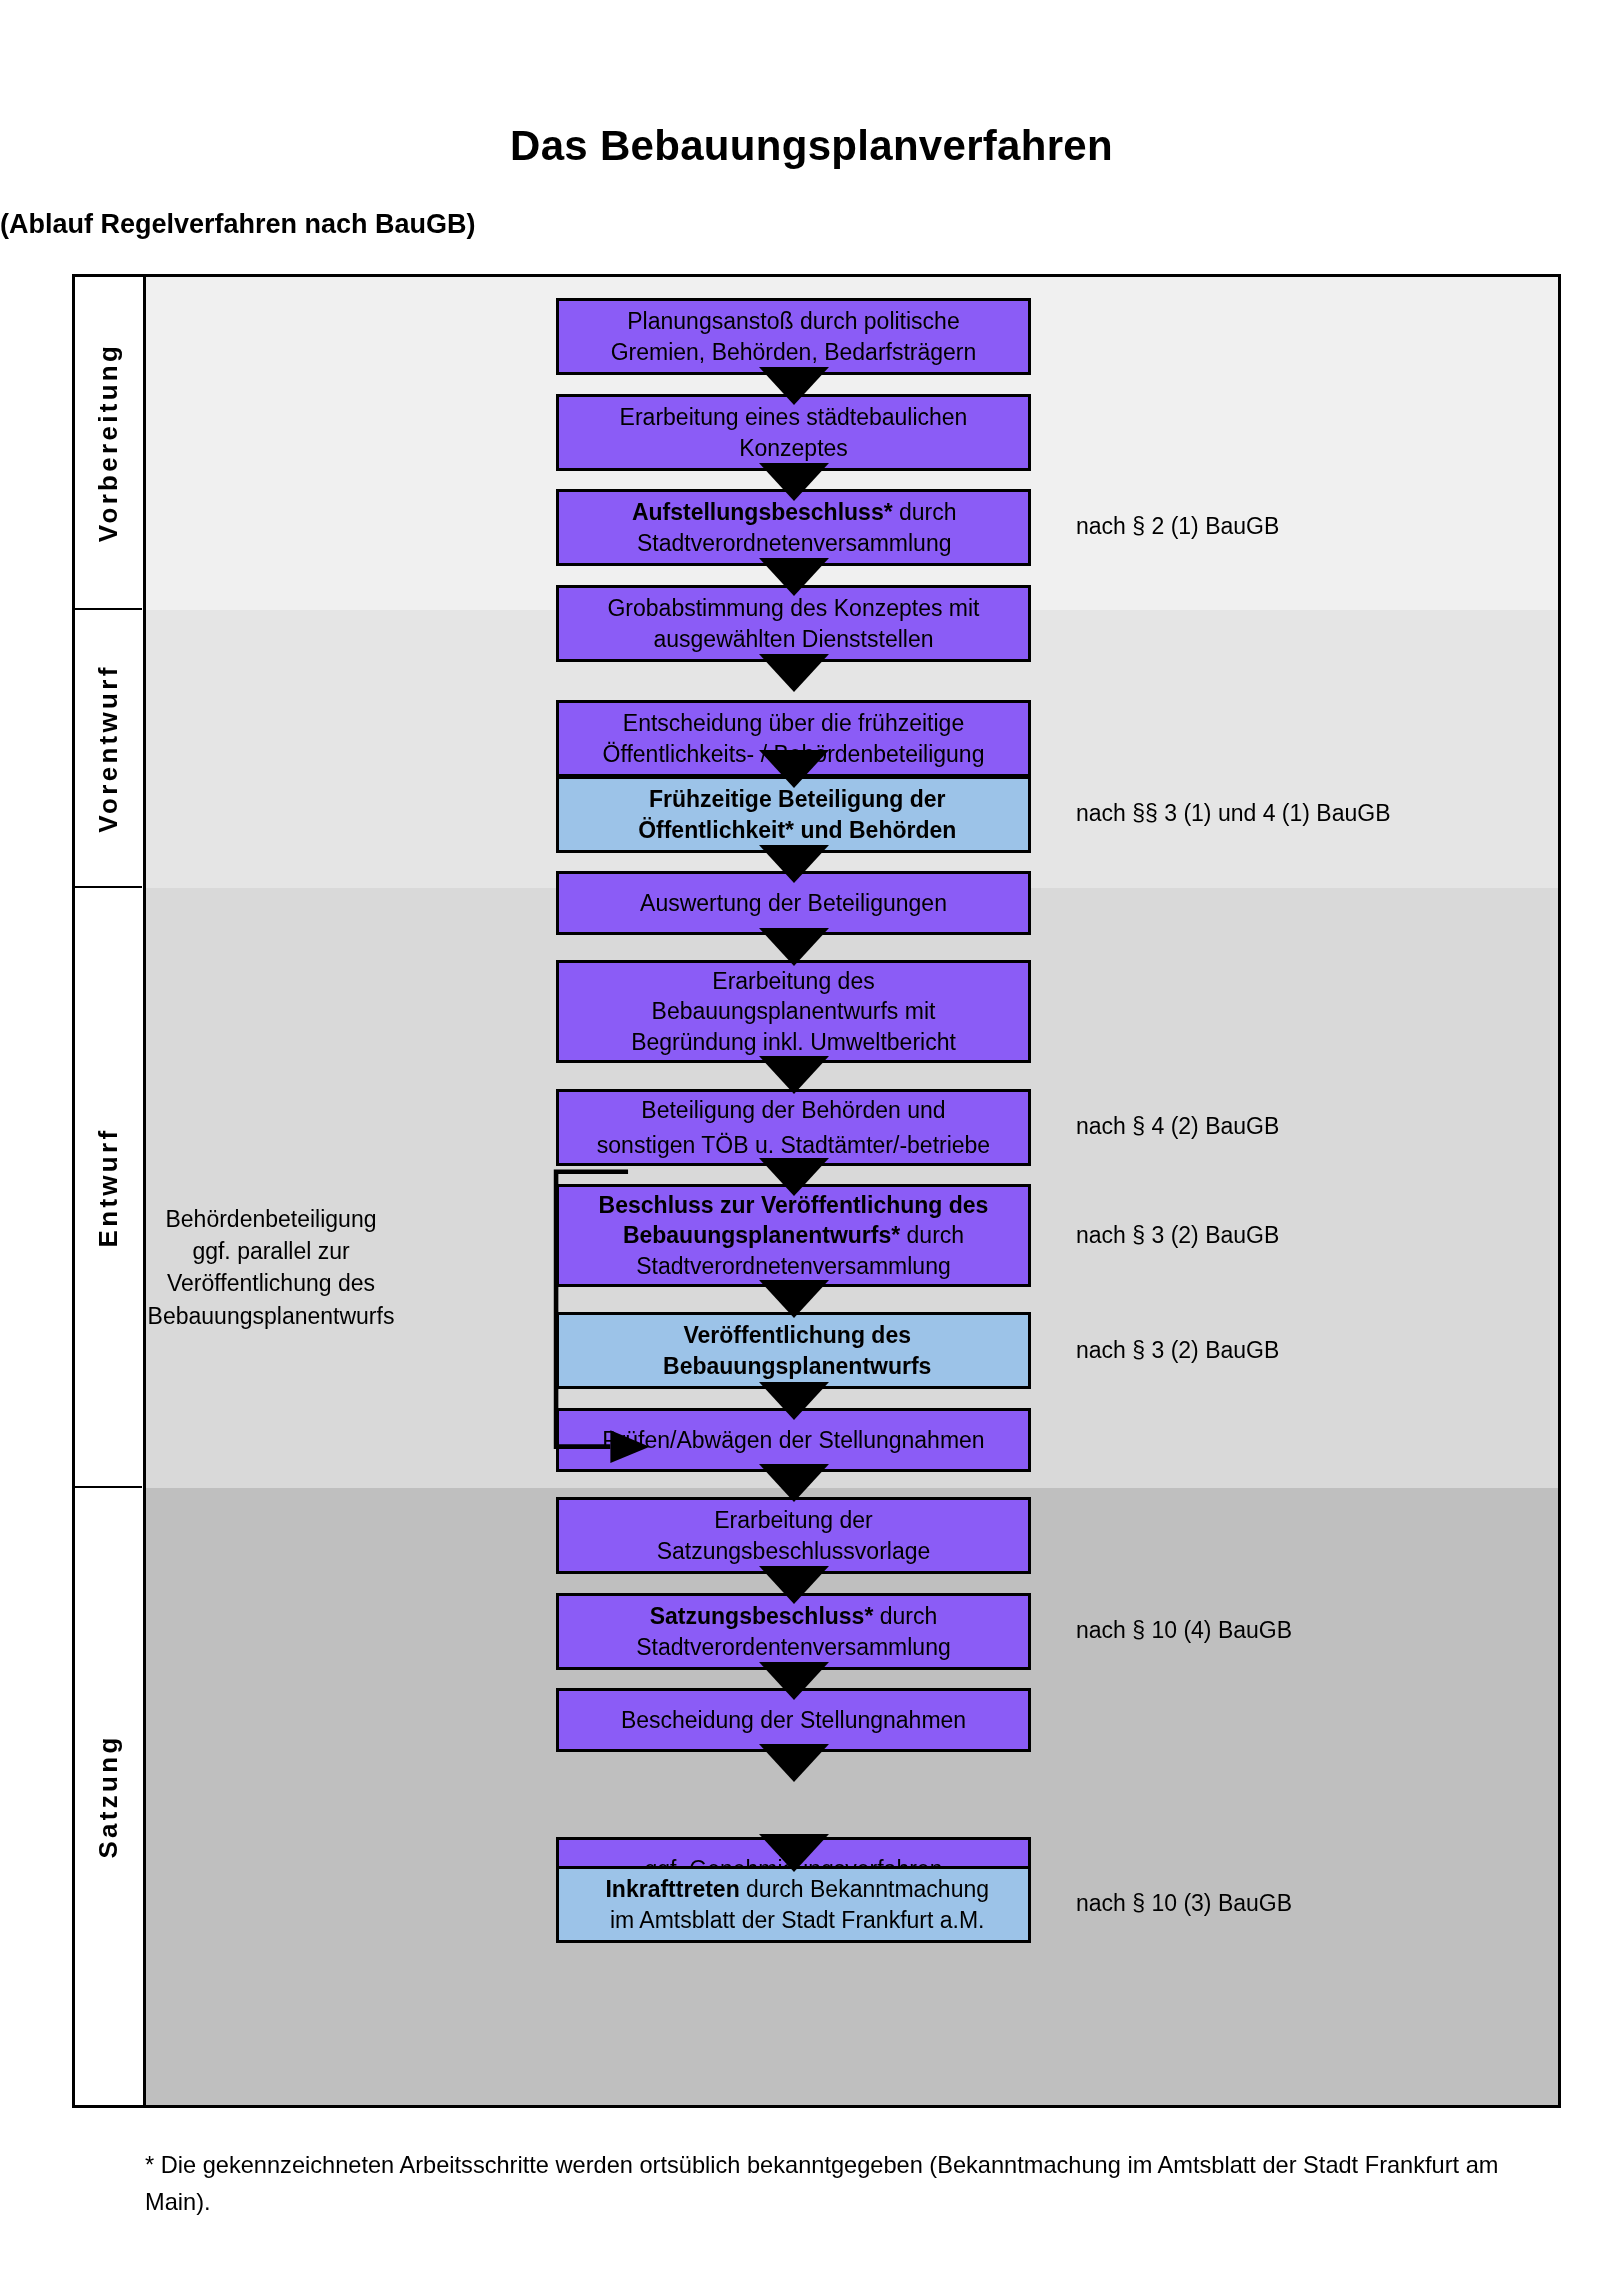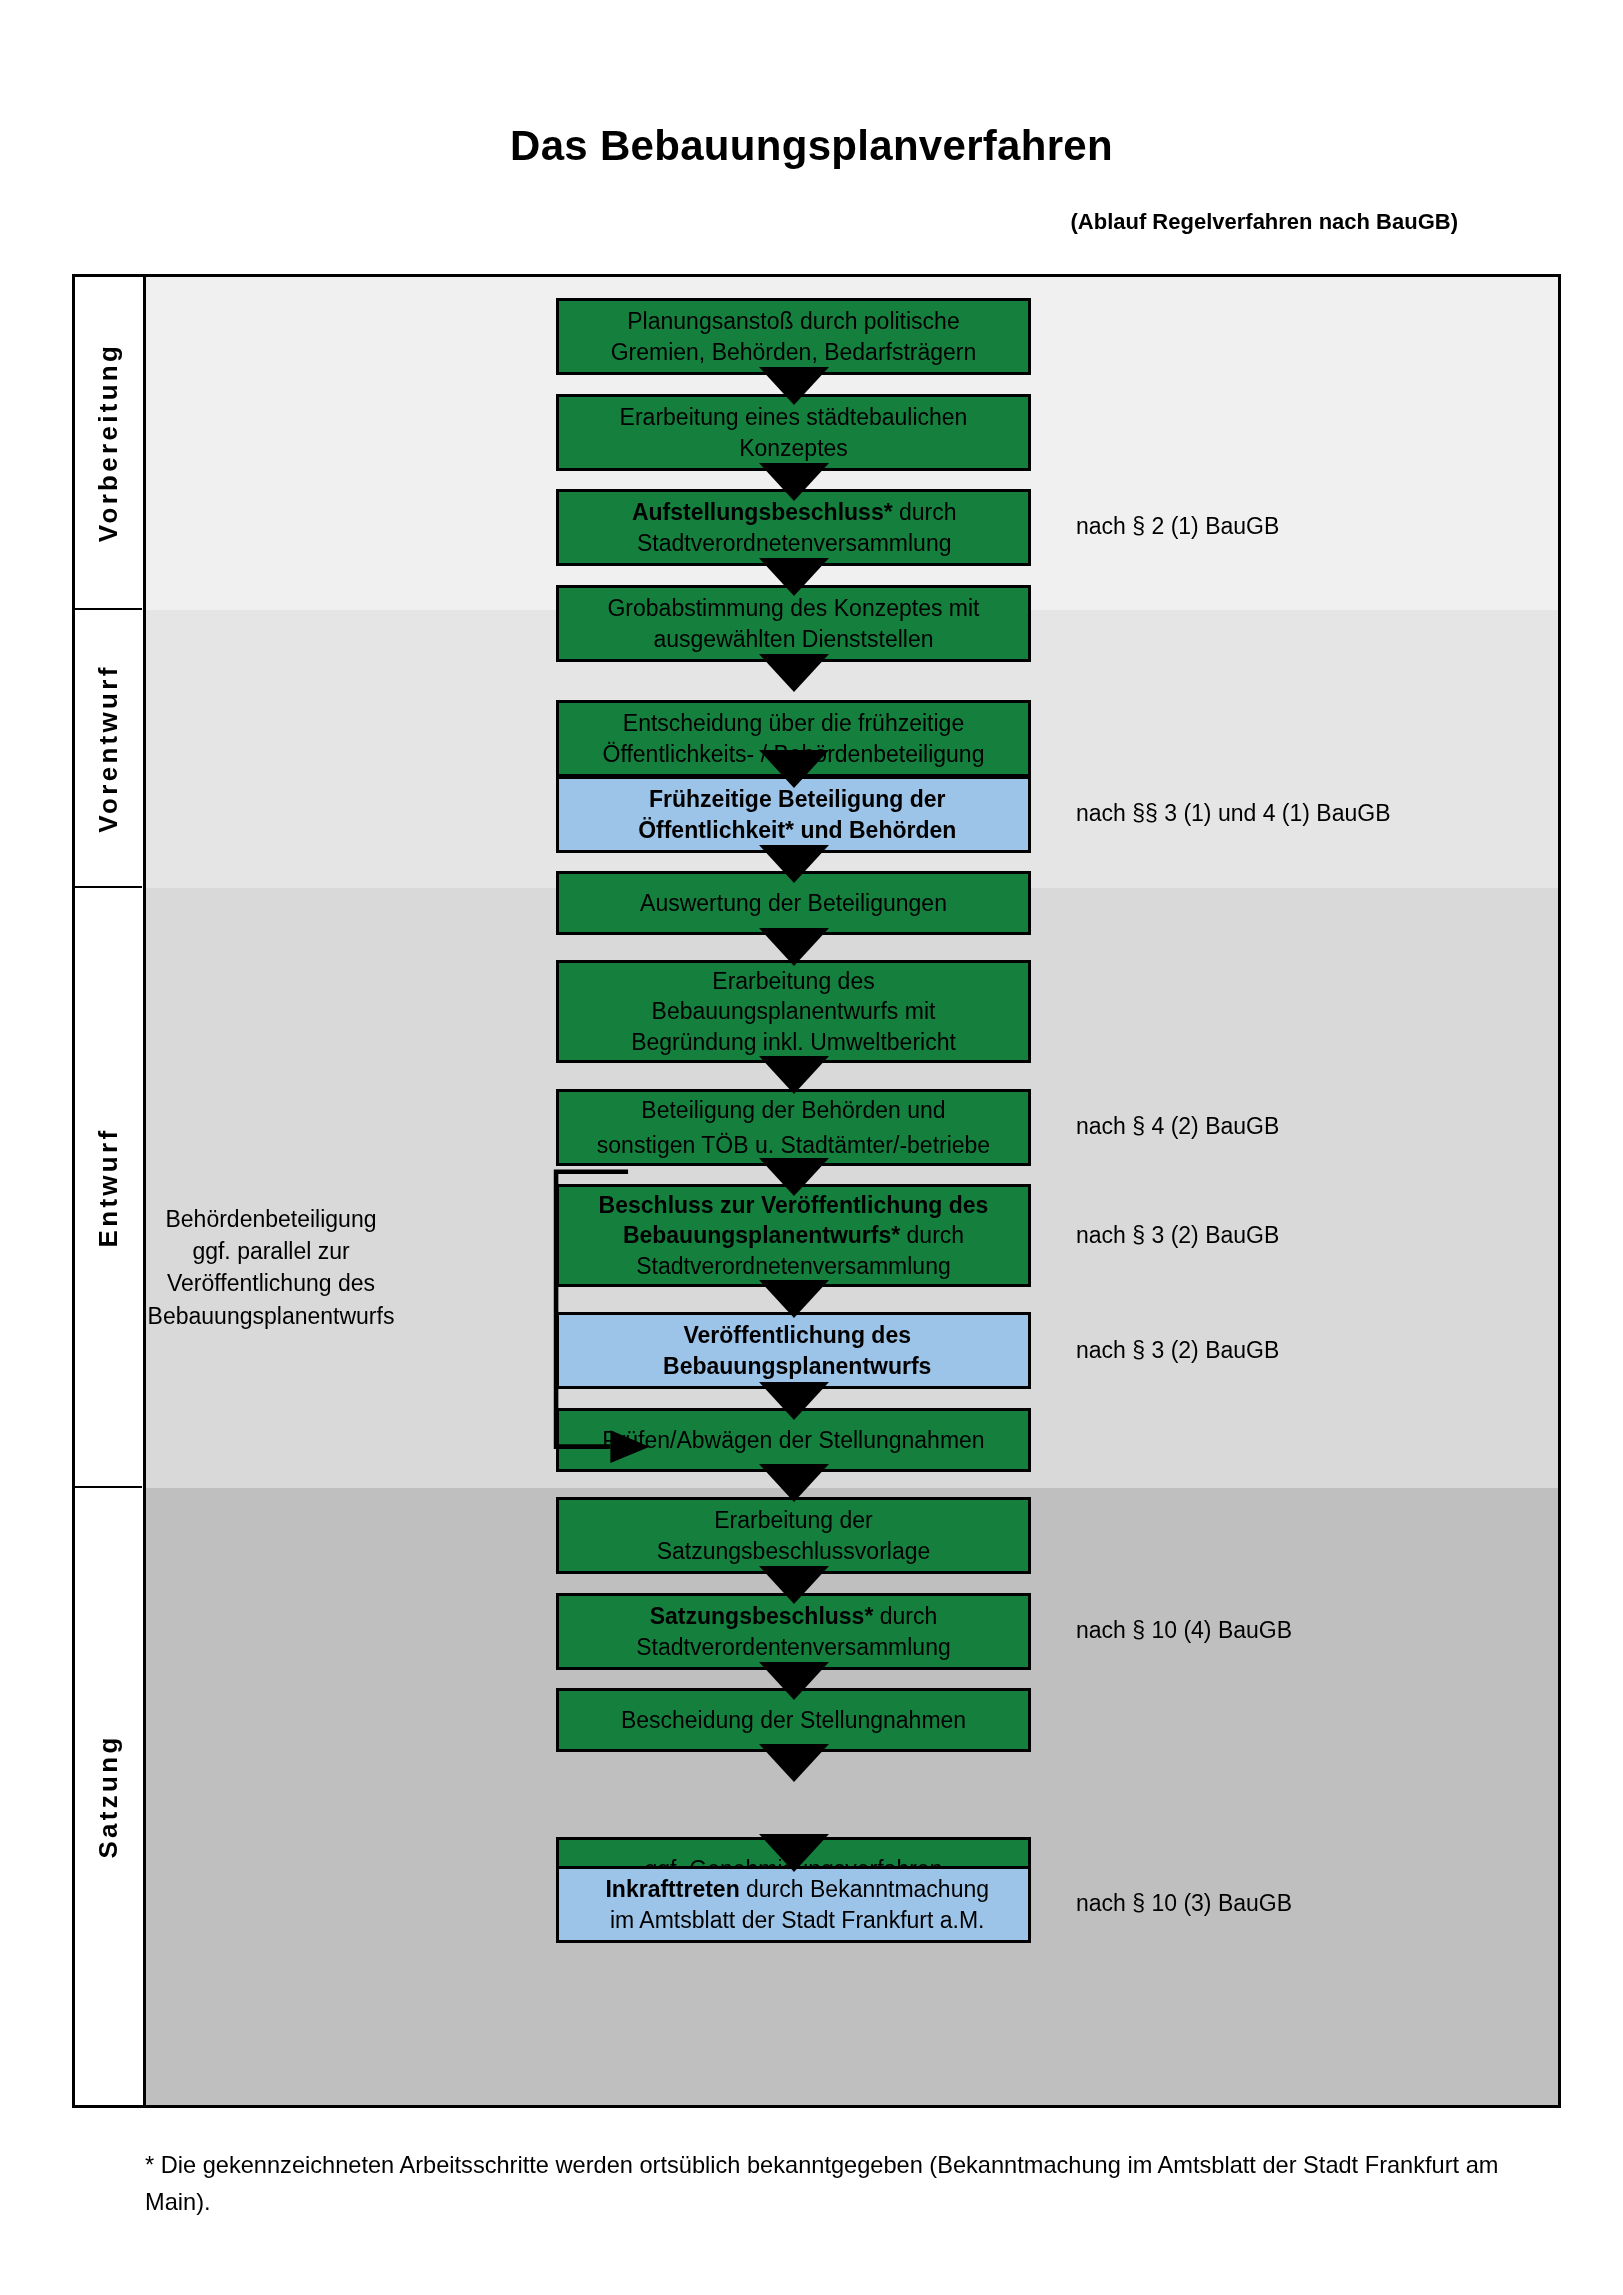--- a/index.html
+++ b/index.html
@@ -25,22 +25,22 @@
     text-align: center;
     font-size: 42px;
     font-weight: bold;
     letter-spacing: 0.3px;
   }
   #subtitle {
     position: absolute;
     left: 0;
     top: 209px;
     width: 1458px;
-    text-align: right;
-    font-size: 22px;
+    text-align: left;
+    font-size: 27px;
     font-weight: bold;
   }
 
   
   #frame {
     position: absolute;
     left: 72px;
     top: 274px;
     width: 1489px;
     height: 1834px;
@@ -87,21 +87,21 @@
     z-index: 0;
   }
 
   
   .flowbox {
     position: absolute;
     left: 481px;            
     width: 475px;
     border: 3.9px solid #000000;
     box-sizing: border-box;
-    background: #15803d;
+    background: #8b5cf6;
     display: flex;
     flex-direction: column;
     align-items: center;
     justify-content: center;
     text-align: center;
     font-size: 23px;
     line-height: 1.32;
     padding: 2.6px 6.5px;
     z-index: 3;
   }

